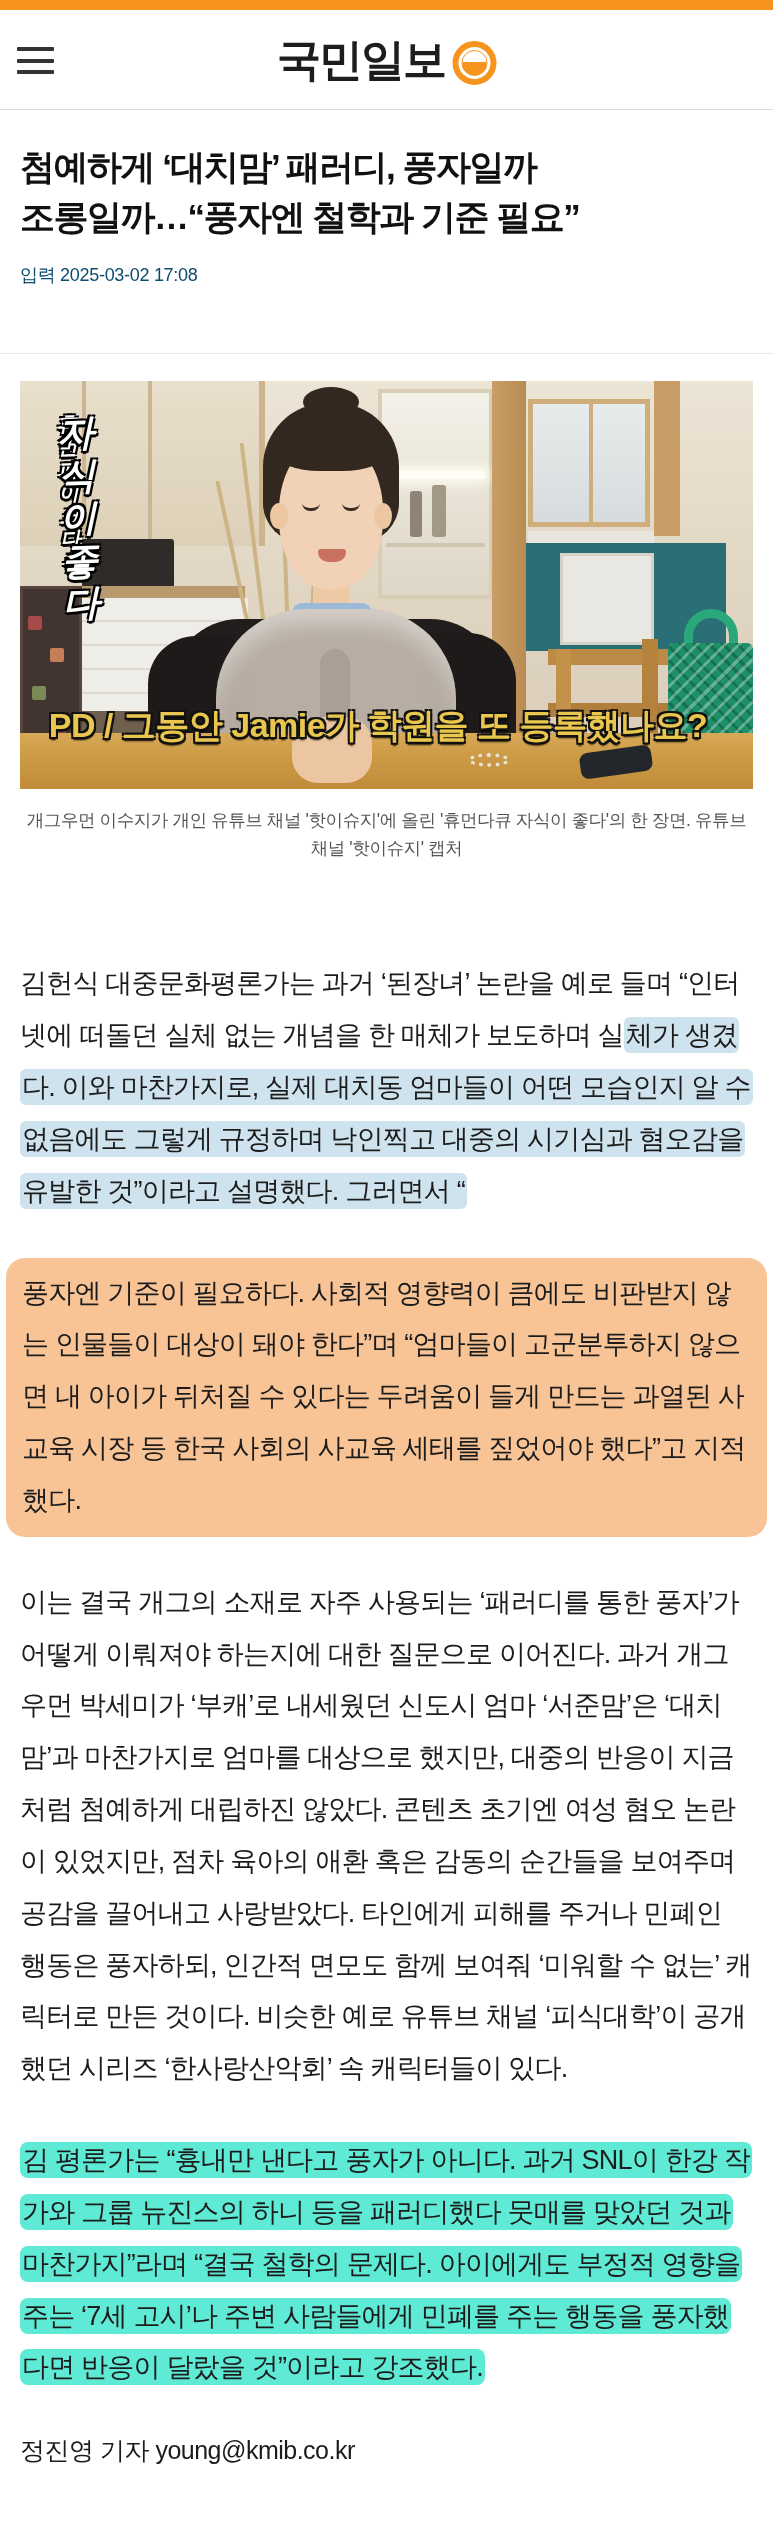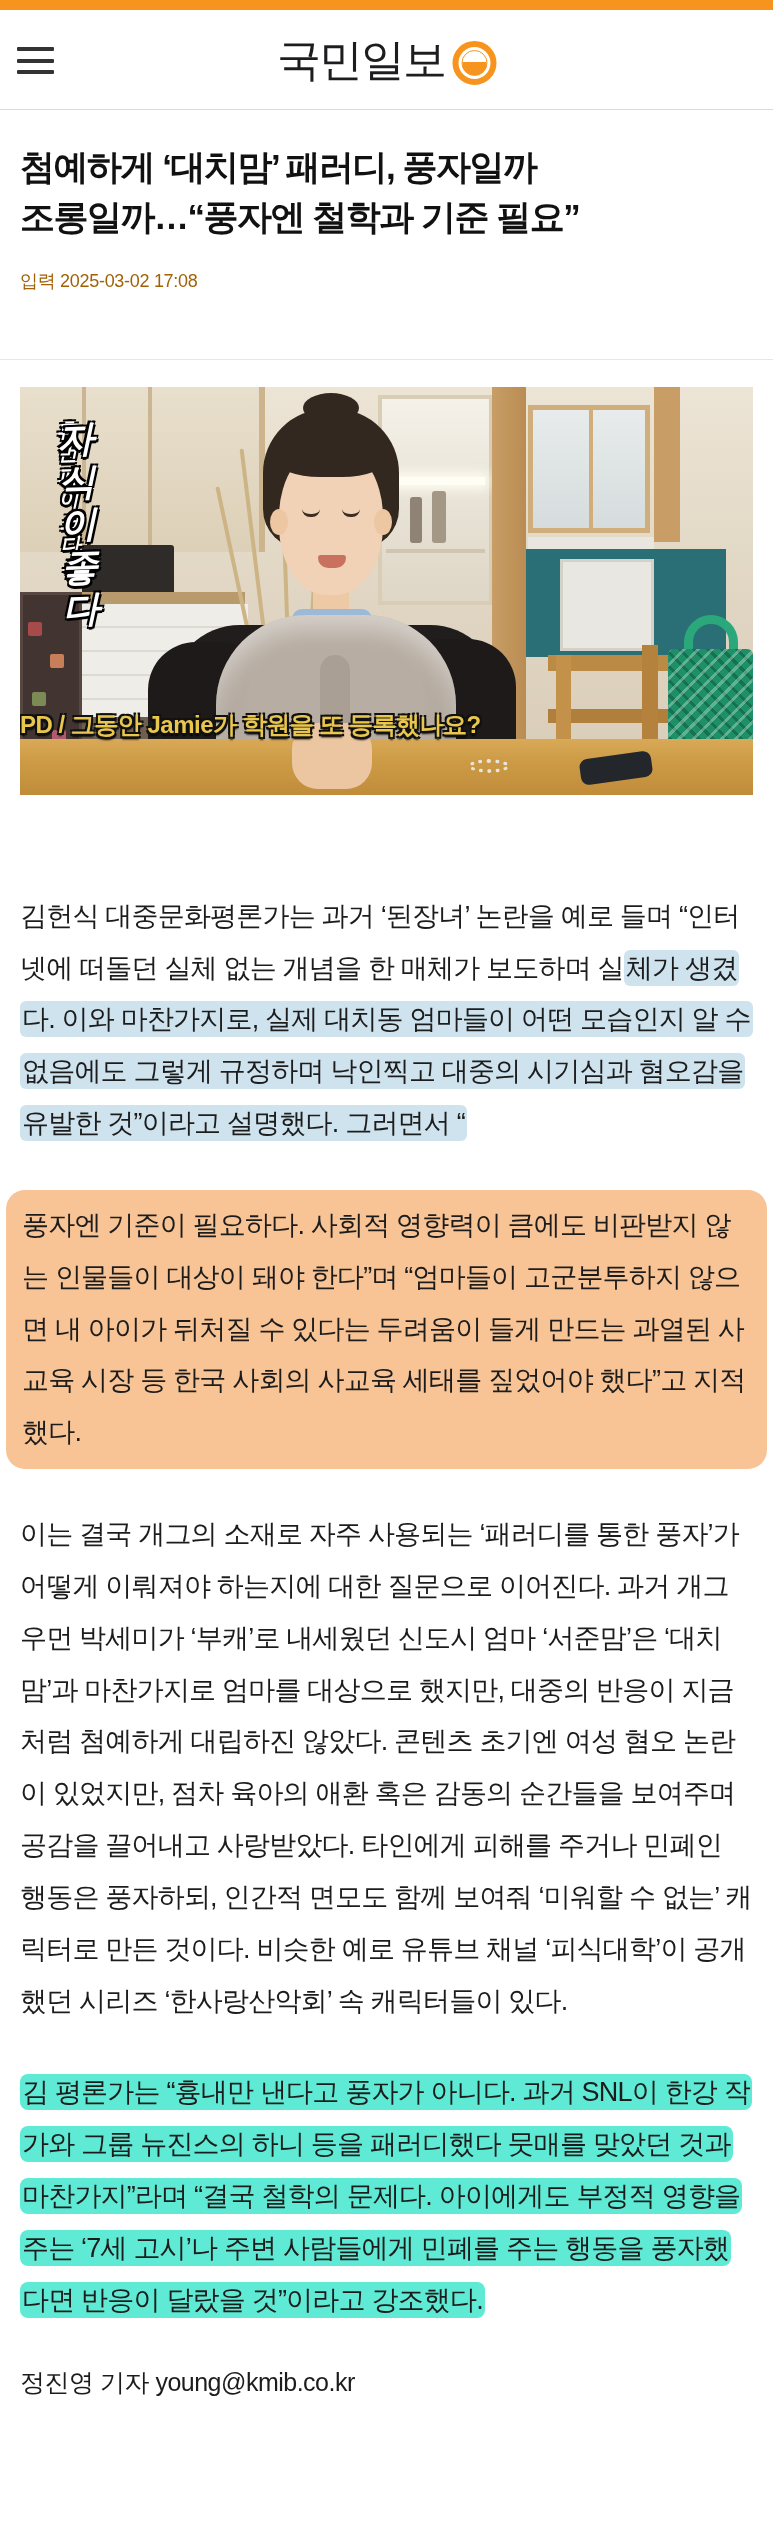--- a/index.html
+++ b/index.html
@@ -20,42 +20,42 @@
     position:absolute; left:17px; top:37px; width:37px; height:27px;
     display:flex; flex-direction:column; justify-content:space-between;
     background:none; border:none; cursor:pointer;
   }
   .menu-btn span { display:block; height:4px; background:#333; border-radius:1px; }
   .logo {
     position:absolute; left:50%; top:50%; transform:translate(-50%,-50%);
     display:flex; align-items:center; gap:7px; text-decoration:none;
   }
   .logo-text {
-    font-size:44px; font-weight:400; color:#1d1d1f; letter-spacing:-2px;
+    font-size:44px; font-weight:700; color:#1d1d1f; letter-spacing:-2px;
     line-height:1;
   }
   .emblem {
     width:44px; height:44px; border-radius:50%;
     border:6px solid #f7941d; background:#fff; position:relative; overflow:hidden;
     margin-top:6px;
   }
   .emblem::after {
     content:""; position:absolute; left:3px; right:3px; top:3px; bottom:3px;
     border-radius:50%;
     background:linear-gradient(180deg,#ffffff 0 46%, #f7941d 46% 100%);
     border:1px solid #f7941d;
   }
 
   
   .article { padding:0 20px; }
   .headline {
     margin-top:32px; font-size:35px; line-height:1.44; font-weight:800;
     color:#111; letter-spacing:-1.5px; word-break:keep-all;
   }
-  .pubdate { margin-top:26px; font-size:18px; color:#a16207; letter-spacing:-0.3px; }
+  .pubdate { margin-top:20px; font-size:18px; color:#0c4a6e; letter-spacing:-0.3px; }
   .rule { border:none; border-top:1px solid #e6e6e6; margin:66px -20px 0 -20px; }
 
   
   .photo {
     position:relative; width:733px; height:408px; margin:27px auto 0 auto;
     background:linear-gradient(180deg,#ece4d5 0%, #e0d5c2 55%, #d8ccb8 100%);
     overflow:hidden; cursor:pointer;
   }
   .photo * { position:absolute; }
   .ph-shelfwall { left:0; top:0; width:245px; height:165px;
@@ -148,22 +148,22 @@
   .ph-hands::before { content:""; position:absolute; left:30px; top:6px; width:20px; height:52px;
     background:#e3b astronomical; }
   .ph-tag {
     left:36px; top:32px; color:#fff; font-style:italic; font-weight:800; line-height:1.15;
     text-shadow:-2px -2px 0 #000, 2px -2px 0 #000, -2px 2px 0 #000, 2px 2px 0 #000, 0 3px 0 #000;
     transform:rotate(-2deg);
   }
   .ph-tag .t1 { display:block; font-size:20px; letter-spacing:1px; }
   .ph-tag .t2 { display:block; font-size:37px; letter-spacing:2px; }
   .ph-sub {
-    left:0; right:17px; top:322px; 
-    font-size:24px; font-weight:700; color:#e9c64d; letter-spacing:-0.5px;
+    left:0; right:17px; top:322px; text-align:center;
+    font-size:34px; font-weight:700; color:#e9c64d; letter-spacing:-0.5px;
     text-shadow:-2px -2px 0 #111, 2px -2px 0 #111, -2px 2px 0 #111, 2px 2px 0 #111, 0 3px 2px #000;
   }
 
   
   .caption {
     margin-top:17px; text-align:center; font-size:17.5px; color:#555;
     line-height:1.62; letter-spacing:-0.4px;
   }
   .body-text { margin-top:96px; font-size:27px; line-height:1.92; color:#1c1c1c; letter-spacing:-0.8px; }
   .body-text p { margin:0 0 40px 0; word-break:break-all; }
@@ -252,20 +252,21 @@
       <div class="ph-table"></div>
       <div class="ph-hands"></div>
       <div class="ph-bracelet"></div>
       <div class="ph-phone"></div>
       <div class="ph-tag">
         <span class="t1">휴먼페이크다큐</span>
         <span class="t2">자식이 좋다</span>
       </div>
       <div class="ph-sub">PD / 그동안 Jamie가 학원을 또 등록했나요?</div>
     </div>
+    <figcaption class="caption">개그우먼 이수지가 개인 유튜브 채널 '핫이슈지'에 올린 '휴먼다큐 자식이 좋다'의 한 장면. 유튜브 채널 '핫이슈지' 캡처</figcaption>
   </figure>
 
   <div class="body-text">
       <p><span>김헌식 대중문화평론가는 과거 ‘된장녀’ 논란을 예로 들며 “인터넷에 떠돌던 실체 없는 개념을 한 매체가 보도하며 실</span><span class="hl hl-blue">체가 생겼다. 이와 마찬가지로, 실제 대치동 엄마들이 어떤 모습인지 알 수 없음에도 그렇게 규정하며 낙인찍고 대중의 시기심과 혐오감을 유발한 것”이라고 설명했다. 그러면서 “</span></p>
       <p class="block-orange"><span class="hl hl-orange">풍자엔 기준이 필요하다. 사회적 영향력이 큼에도 비판받지 않는 인물들이 대상이 돼야 한다”며 “엄마들이 고군분투하지 않으면 내 아이가 뒤처질 수 있다는 두려움이 들게 만드는 과열된 사교육 시장 등 한국 사회의 사교육 세태를 짚었어야 했다”고 지적했다.</span></p>
       <p><span>이는 결국 개그의 소재로 자주 사용되는 ‘패러디를 통한 풍자’가 어떻게 이뤄져야 하는지에 대한 질문으로 이어진다. 과거 개그우먼 박세미가 ‘부캐’로 내세웠던 신도시 엄마 ‘서준맘’은 ‘대치맘’과 마찬가지로 엄마를 대상으로 했지만, 대중의 반응이 지금처럼 첨예하게 대립하진 않았다. 콘텐츠 초기엔 여성 혐오 논란이 있었지만, 점차 육아의 애환 혹은 감동의 순간들을 보여주며 공감을 끌어내고 사랑받았다. 타인에게 피해를 주거나 민폐인 행동은 풍자하되, 인간적 면모도 함께 보여줘 ‘미워할 수 없는’ 캐릭터로 만든 것이다. 비슷한 예로 유튜브 채널 ‘피식대학’이 공개했던 시리즈 ‘한사랑산악회’ 속 캐릭터들이 있다.</span></p>
       <p><span class="hl hl-orange">김 평론가는 “흉내만 낸다고 풍자가 아니다. 과거 SNL이 한강 작가와 그룹 뉴진스의 하니 등을 패러디했다 뭇매를 맞았던 것과 마찬가지”라며 “결국 철학의 문제다. 아이에게도 부정적 영향을 주는 ‘7세 고시’나 주변 사람들에게 민폐를 주는 행동을 풍자했다면 반응이 달랐을 것”이라고 강조했다.</span></p>
     </div>
 
   <div class="byline">정진영 기자 young@kmib.co.kr</div>

